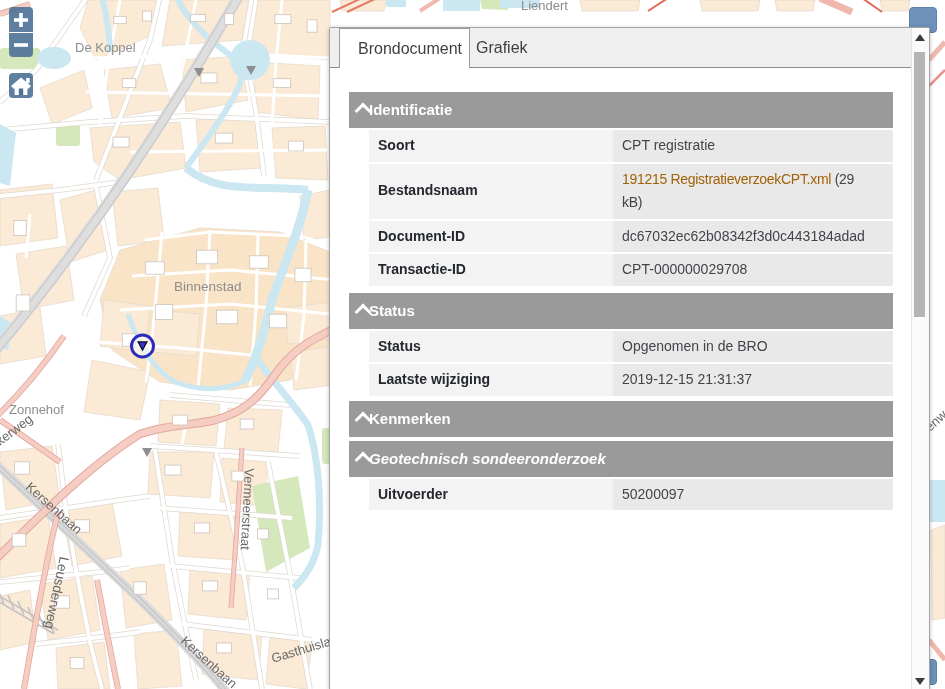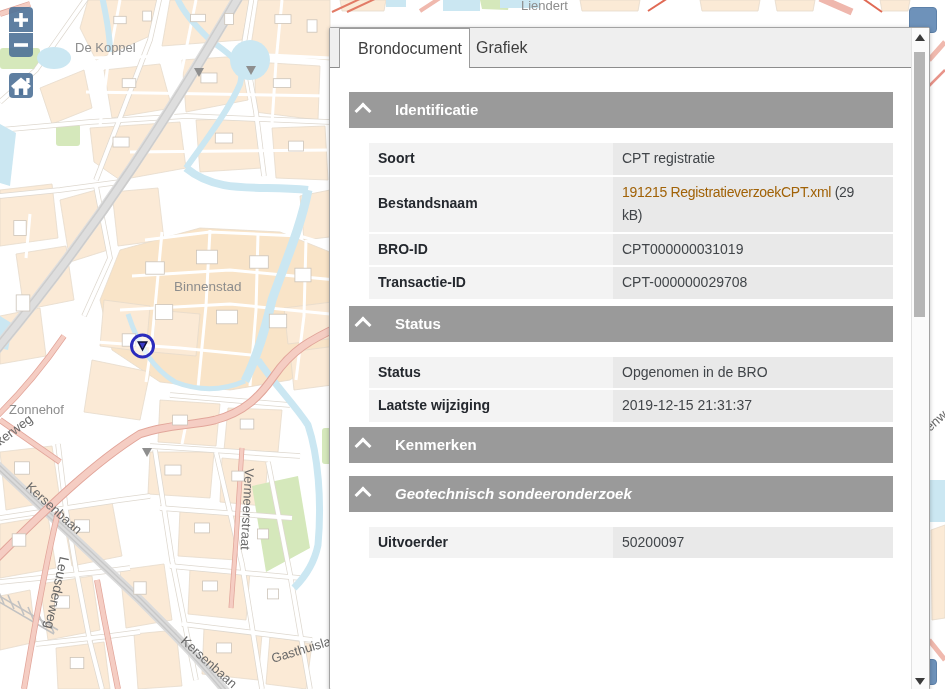--- a/index.html
+++ b/index.html
@@ -17,22 +17,22 @@
          box-shadow:0 1px 4px rgba(0,0,0,0.25);z-index:10;}
   
   #tabbar{position:absolute;left:0;top:0;right:0;height:39px;background:#efefef;border-bottom:1px solid #8c8c8c;}
   #tab-active{position:absolute;left:9px;top:0px;width:131px;height:40px;background:#fff;
               border:1px solid #9b9b9b;border-bottom:none;box-sizing:border-box;
               font-size:16px;color:#3f3f3f;line-height:39px;padding-left:18px;}
   #tab-grafiek{position:absolute;left:141px;top:0;height:39px;line-height:39px;padding-left:5px;
                font-size:16px;color:#3f3f3f;}
   
   #content{position:absolute;left:0;top:40px;right:17px;bottom:0;overflow:hidden;}
-  .sect{margin:0 19px 13px 19px;background:#9a9a9a;color:#fff;height:36px;line-height:36px;
-        font-weight:bold;font-size:15px;position:relative;padding-left:46px;}
+  .sect{margin:0 19px 0 19px;background:#9a9a9a;color:#fff;height:36px;line-height:36px;
+        font-weight:bold;font-size:15px;position:relative;padding-left:20px;}
   .sect .chev{position:absolute;left:8px;top:11px;width:11px;height:11px;}
   .chev:before{content:"";position:absolute;left:0;top:2px;width:9px;height:9px;
                border-left:3px solid #fff;border-top:3px solid #fff;transform:rotate(45deg);}
   table.kv{border-collapse:separate;border-spacing:0 2px;margin:0 19px 0 39px;width:524px;table-layout:fixed;}
   table.kv td{font-size:14px;line-height:23.5px;padding:4px 9px;vertical-align:middle;}
   td.k{background:#f3f3f3;width:226px;font-weight:bold;color:#24282e;font-size:14px;}
   td.v{background:#e9e9e9;color:#414549;}
   a.lnk{color:#a16207;text-decoration:none;}
   .mt{margin-top:24px;}
   .mt2{margin-top:4px;}
@@ -353,22 +353,22 @@
       <tbody>
           <tr>
             <td class="k">Soort</td>
             <td class="v">CPT registratie</td>
           </tr>
       <tr>
             <td class="k">Bestandsnaam</td>
             <td class="v" style="letter-spacing:-0.3px;"><a class="lnk">191215 RegistratieverzoekCPT.xml</a> (29<br>kB)</td>
           </tr>
       <tr>
-            <td class="k">BRO-ID</td>
-            <td class="v">CPT000000031019</td>
+            <td class="k">Document-ID</td>
+            <td class="v">dc67032ec62b08342f3d0c443184adad</td>
           </tr>
       <tr>
             <td class="k">Transactie-ID</td>
             <td class="v">CPT-000000029708</td>
           </tr>
     </tbody>
       </table>
     <div class="sect" style="margin-top:5px;"><span class="chev"></span>Status</div>
     <table class="kv mt2">
       <tbody>

